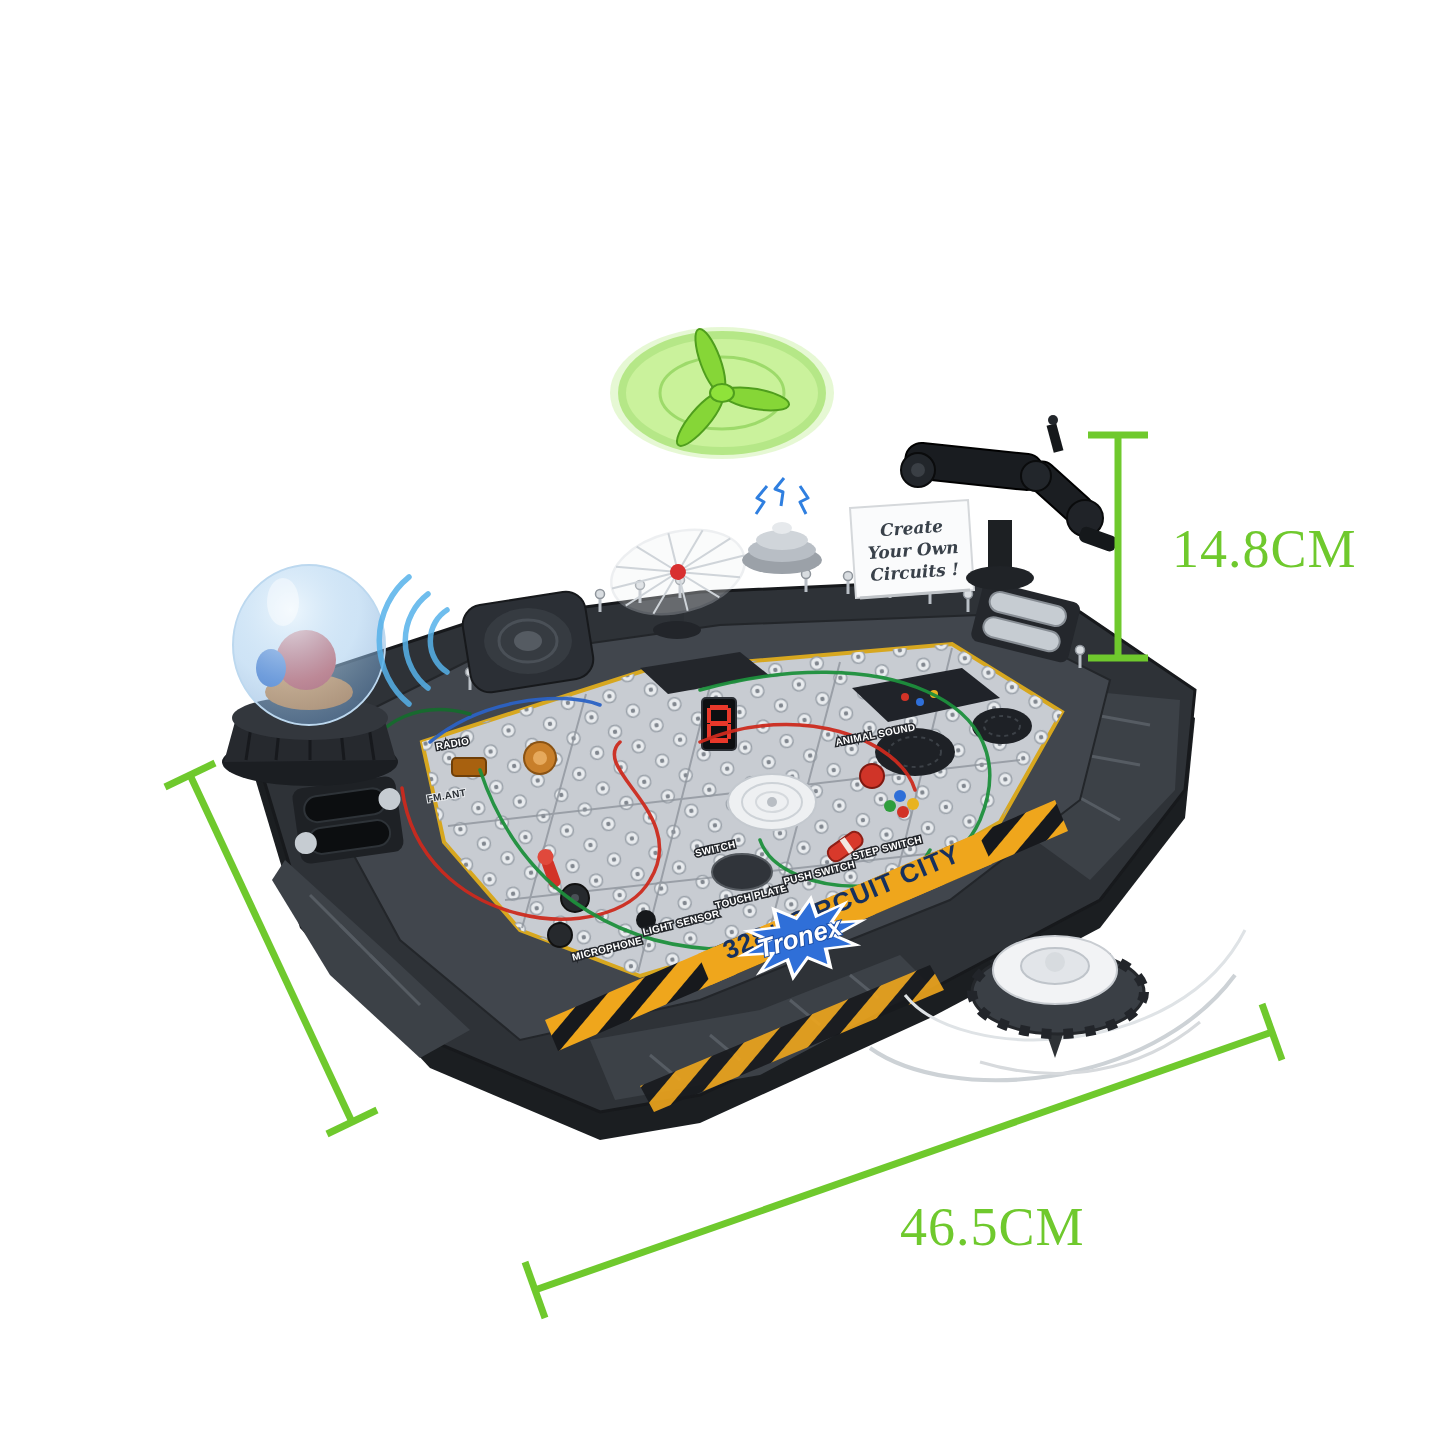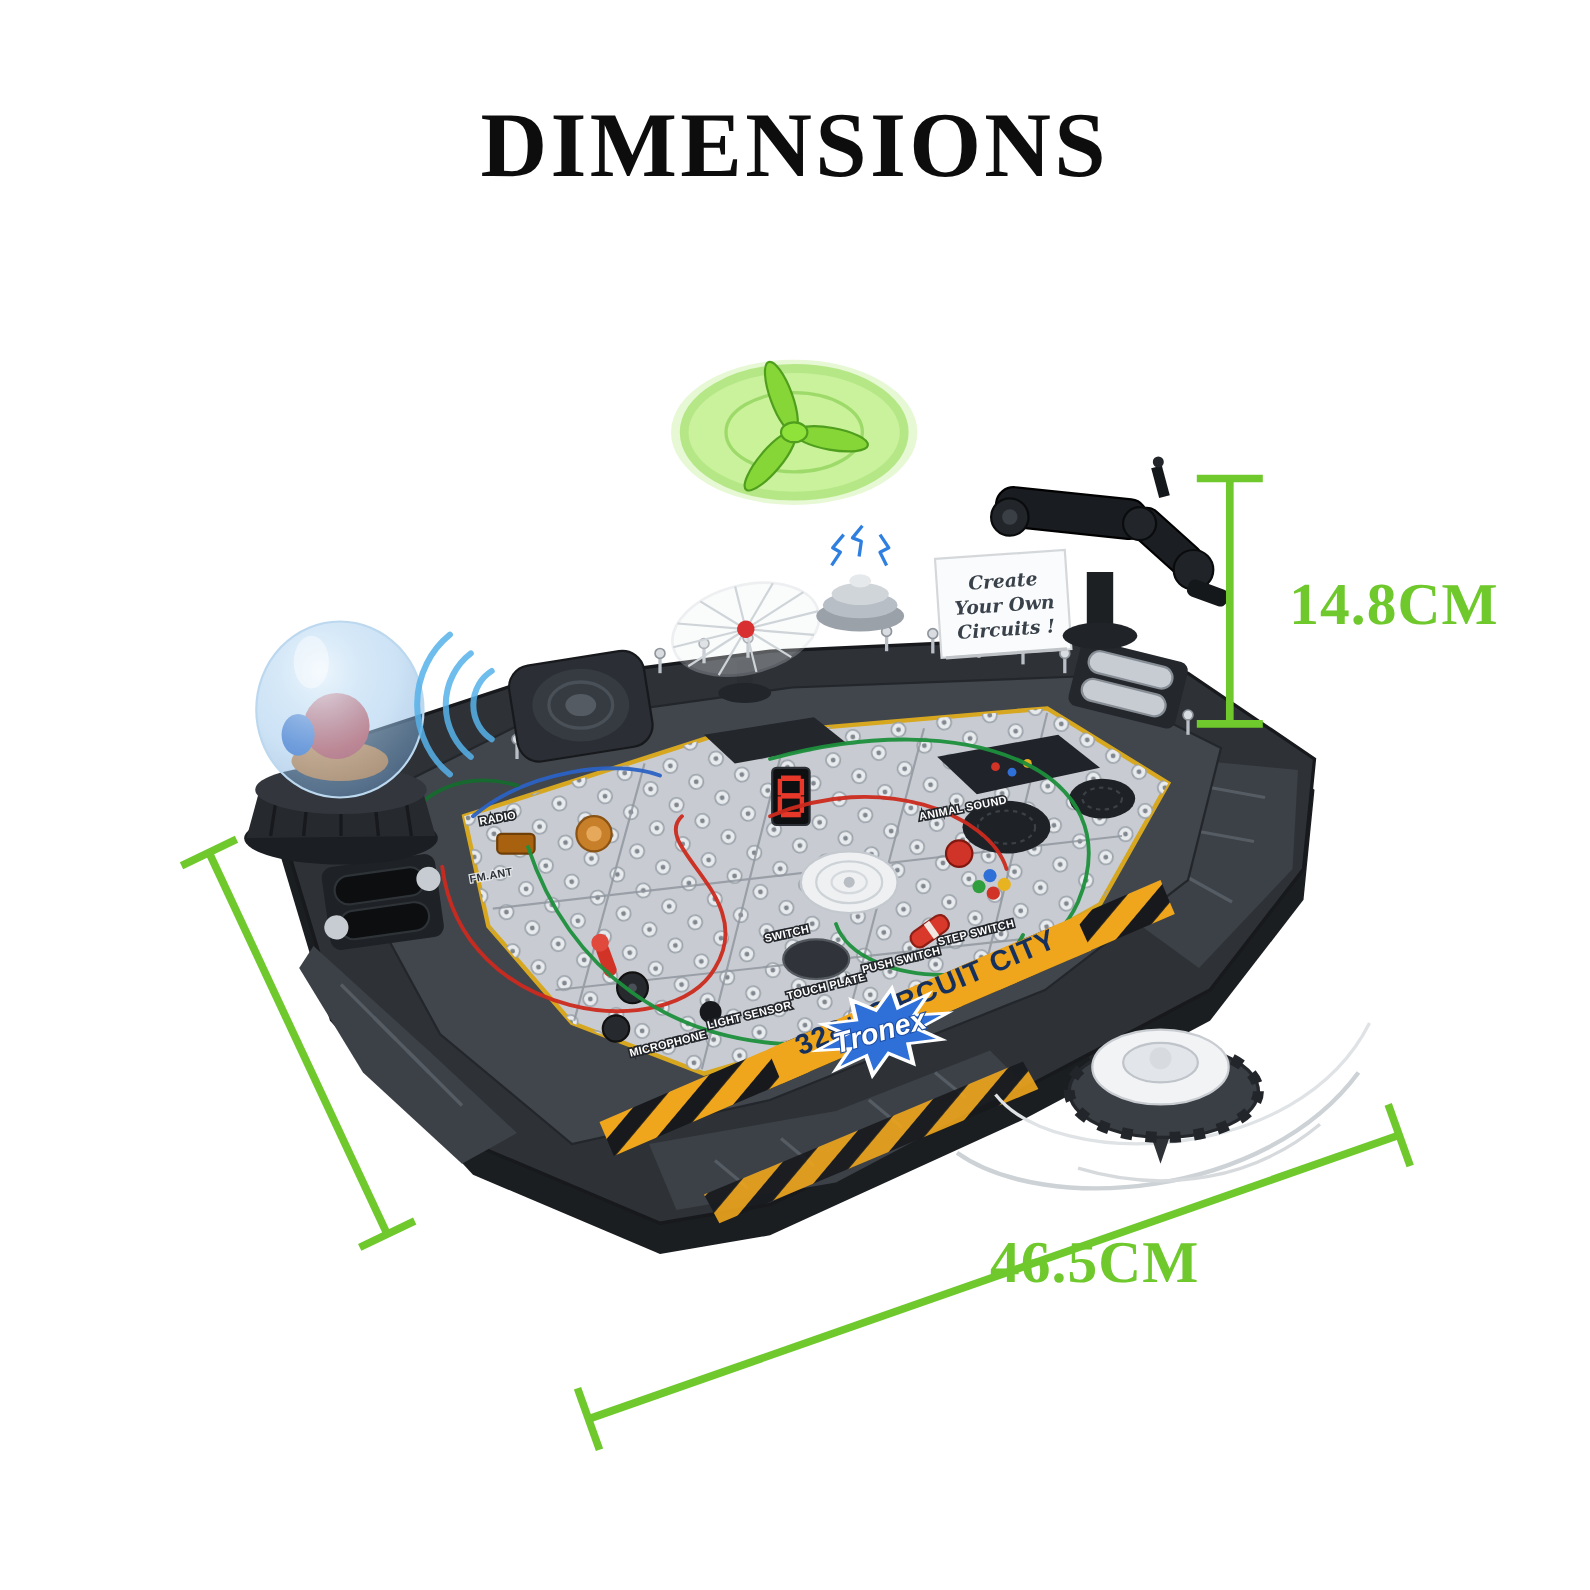--- a/index.html
+++ b/index.html
@@ -1,39 +1,38 @@
 <!DOCTYPE html>
 <html style="--dimension-green: #6fc92d; --hazard-yellow: #efa61c; --disc-green: #7cd42c;"><head>
 <meta charset="utf-8">
 <style>
   html,body{margin:0;padding:0;background:#fff;}
   .canvas{position:relative;width:1445px;height:1445px;background:#ffffff;overflow:hidden;
           font-family:"Liberation Serif",serif;}
   .page-title{position:absolute;left:0;right:0;top:84px;text-align:center;
               font-weight:700;font-size:84px;letter-spacing:3px;color:#0d0d0d;}
-  .dim-label{position:absolute;font-weight:700;font-size:54px;letter-spacing:1px;
+  .dim-label{position:absolute;font-weight:400;font-size:54px;letter-spacing:1px;
              color:var(--dimension-green,#6fc92d);white-space:nowrap;}
   svg{position:absolute;left:0;top:0;}
   .dim{stroke:var(--dimension-green,#6fc92d);stroke-width:7;fill:none;}
   .lbl{font:700 10px "Liberation Sans",sans-serif;fill:#ffffff;letter-spacing:.3px;
        paint-order:stroke;stroke:#23262b;stroke-width:3px;text-anchor:middle;}
   .lbl-dark{font:700 10px "Liberation Sans",sans-serif;fill:#2c3137;letter-spacing:.3px;
        paint-order:stroke;stroke:#e6e9ec;stroke-width:2px;text-anchor:middle;}
   .hazard-text{font:700 26px "Liberation Sans",sans-serif;fill:#16305e;letter-spacing:1px;text-anchor:middle;}
   .logo-text{font:italic 700 26px "Liberation Sans",sans-serif;fill:#ffffff;text-anchor:middle;
        paint-order:stroke;stroke:#1c4fa8;stroke-width:2px;}
   .note{font:italic 700 17px "DejaVu Serif",serif;fill:#39414a;text-anchor:middle;}
   .wire{fill:none;stroke-width:3.5;stroke-linecap:round;opacity:.95;}
 </style>
 </head>
 <body>
 
 <div class="canvas">
 
-  <div class="page-title">DIMENSIONS</div>
 
   <svg width="1445" height="1445" viewBox="0 0 1445 1445">
     <defs>
       <pattern id="studs" width="42" height="36" patternUnits="userSpaceOnUse" patternTransform="rotate(-9)">
         <circle cx="10" cy="9" r="6.5" fill="#e8ebee" stroke="#9aa1a9" stroke-width="1.5"></circle>
         <circle cx="10" cy="9" r="2.2" fill="#81878f"></circle>
         <circle cx="31" cy="27" r="6.5" fill="#e8ebee" stroke="#9aa1a9" stroke-width="1.5"></circle>
         <circle cx="31" cy="27" r="2.2" fill="#81878f"></circle>
       </pattern>
       <pattern id="hz" width="34" height="34" patternUnits="userSpaceOnUse" patternTransform="rotate(40)">
@@ -335,15 +334,15 @@
       <line x1="327" y1="1134" x2="377" y2="1110"></line>
     </g>
     <g class="dim">
       <line x1="535" y1="1290" x2="1272" y2="1032"></line>
       <line x1="525" y1="1262" x2="545" y2="1318"></line>
       <line x1="1262" y1="1004" x2="1282" y2="1060"></line>
     </g>
   </svg>
 
   <div class="dim-label" style="left:1172px;top:518px">14.8CM</div>
-  <div class="dim-label" style="left:900px;top:1116px">46.5CM</div>
+  <div class="dim-label" style="left:900px;top:1196px">46.5CM</div>
 
 </div>
 
 </body></html>

